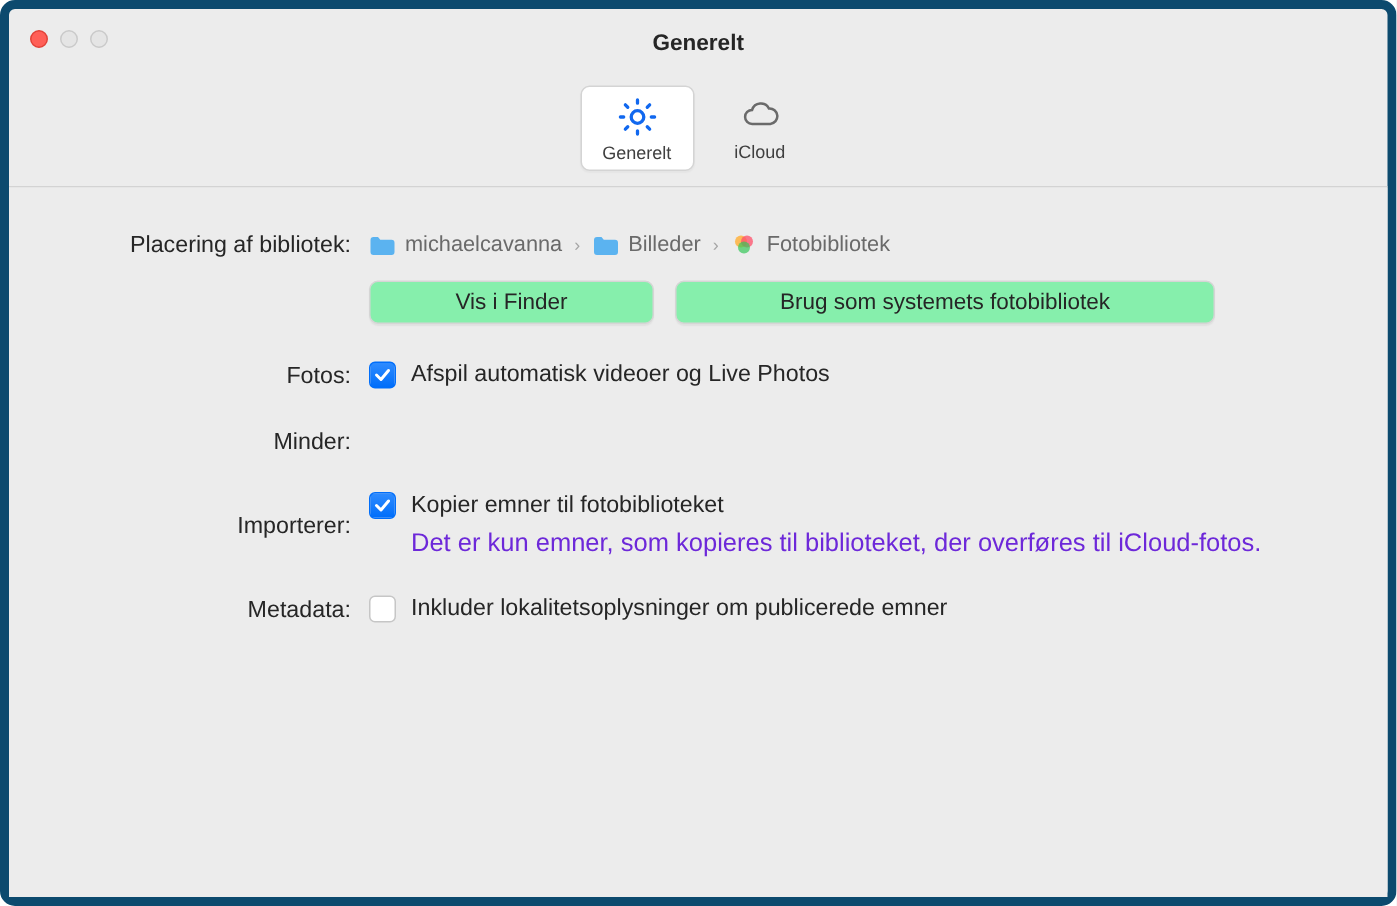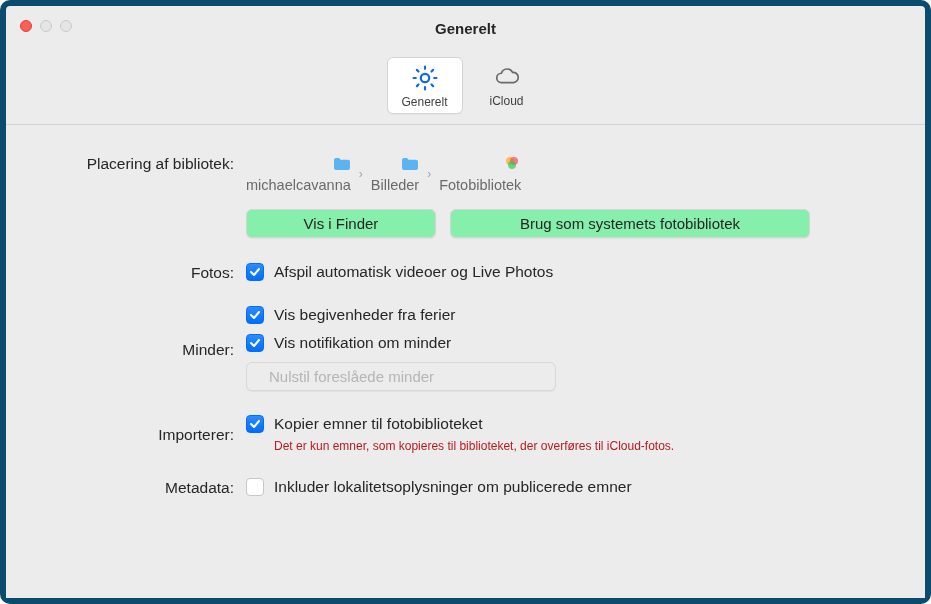--- a/index.html
+++ b/index.html
@@ -112,21 +112,20 @@
       align-items: center;
       gap: 8px;
       font-size: 14.5px;
       color: #6a6a6a;
       padding: 2px 0 6px 0;
     }
     .bc-item {
       display: flex;
       align-items: flex-end;
       gap: 6px;
-      flex-direction: column;
     }
     .bc-icon {
       width: 18px;
       height: 16px;
       display: inline-flex;
       align-items: center;
       justify-content: center;
     }
     .bc-chevron {
       color: #a5a5a5;
@@ -173,22 +172,22 @@
       flex-shrink: 0;
       cursor: pointer;
     }
     .checkbox.checked {
       background: linear-gradient(#2e8bff, #006efa);
       border-color: #006efa;
     }
     .checkbox.checked svg { display: block; }
     .checkbox svg { display: none; }
     .subtext {
-      font-size: 12px;
-      color: #b91c1c;
+      font-size: 17px;
+      color: #6d28d9;
       margin-top: -4px;
       padding-left: 28px;
     }
     .section-gap {
       margin-top: 24px;
       align-items: center;
     }
   </style>
 </head>
 <body>
@@ -277,39 +276,20 @@
                 <path d="M2 6 L5 9 L10 3" stroke="#fff" stroke-width="2" fill="none" stroke-linecap="round" stroke-linejoin="round"></path>
               </svg>
           </span>
           <span>Afspil automatisk videoer og Live Photos</span>
         </label>
       </div>
     </div>
 
     <div class="form-row section-gap">
       <div class="form-label">Minder:</div>
-      <div class="form-body">
-        <label class="checkbox-row">
-          <span class="checkbox checked">
-            <svg width="12" height="12" viewBox="0 0 12 12">
-                <path d="M2 6 L5 9 L10 3" stroke="#fff" stroke-width="2" fill="none" stroke-linecap="round" stroke-linejoin="round"></path>
-              </svg>
-          </span>
-          <span>Vis begivenheder fra ferier</span>
-        </label>
-        <label class="checkbox-row">
-          <span class="checkbox checked">
-            <svg width="12" height="12" viewBox="0 0 12 12">
-                <path d="M2 6 L5 9 L10 3" stroke="#fff" stroke-width="2" fill="none" stroke-linecap="round" stroke-linejoin="round"></path>
-              </svg>
-          </span>
-          <span>Vis notifikation om minder</span>
-        </label>
-        <button class="btn disabled">Nulstil foreslåede minder</button>
-      </div>
     </div>
 
     <div class="form-row section-gap">
       <div class="form-label">Importerer:</div>
       <div class="form-body">
         <label class="checkbox-row">
           <span class="checkbox checked">
             <svg width="12" height="12" viewBox="0 0 12 12">
                 <path d="M2 6 L5 9 L10 3" stroke="#fff" stroke-width="2" fill="none" stroke-linecap="round" stroke-linejoin="round"></path>
               </svg>

